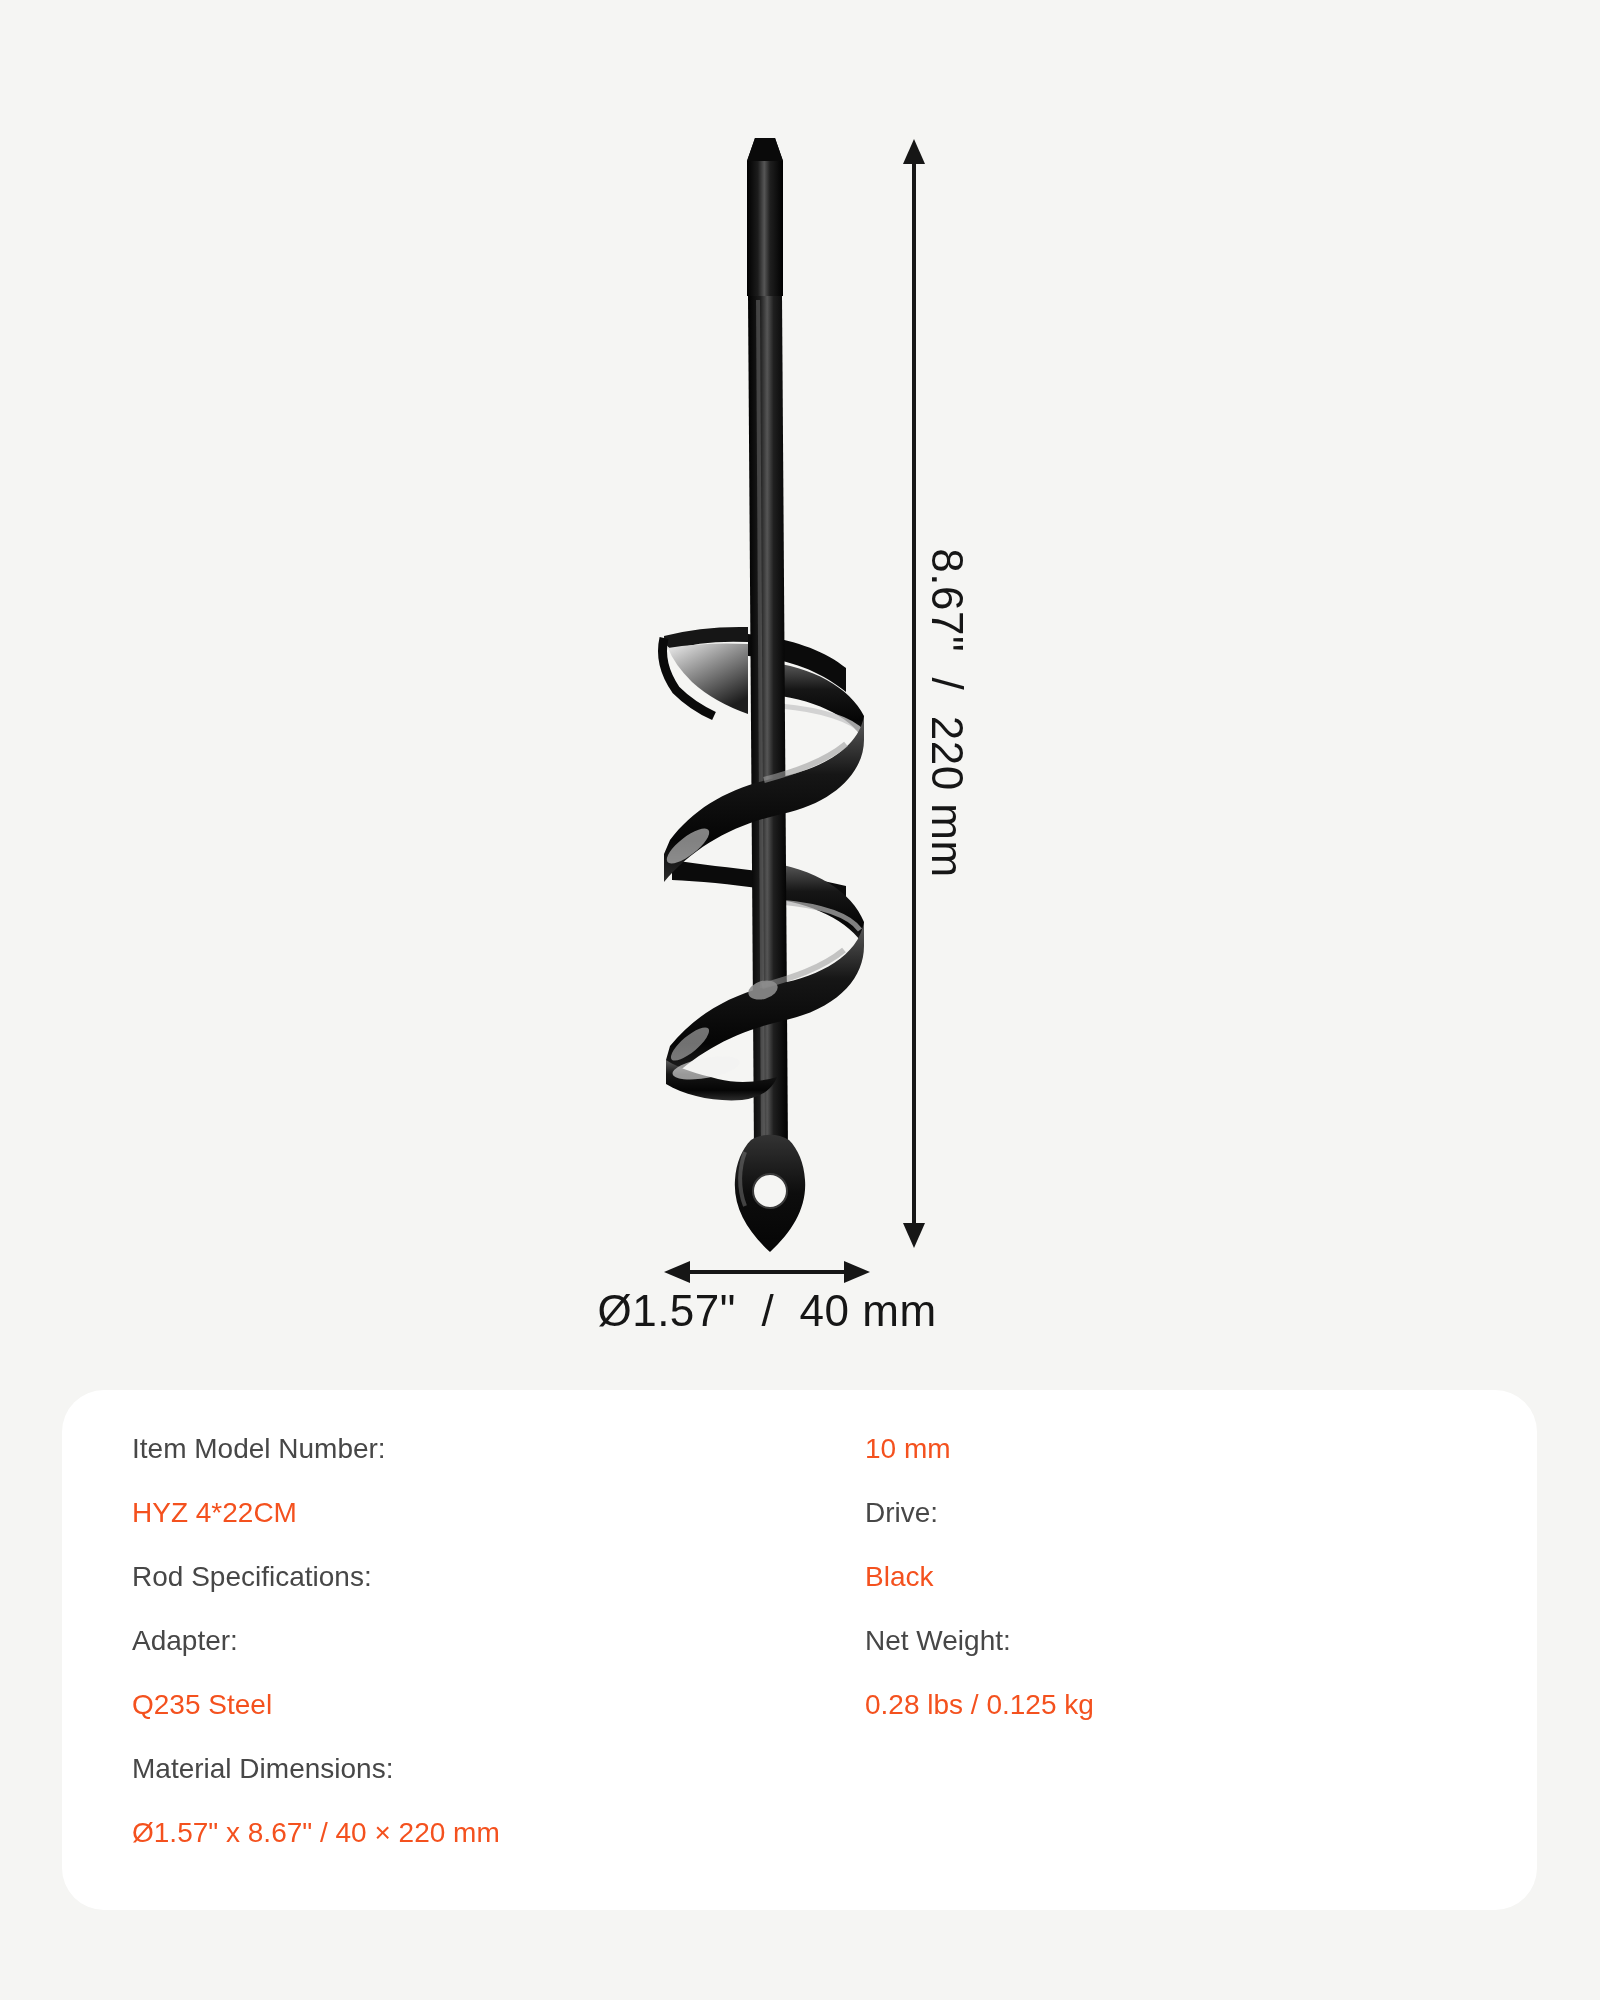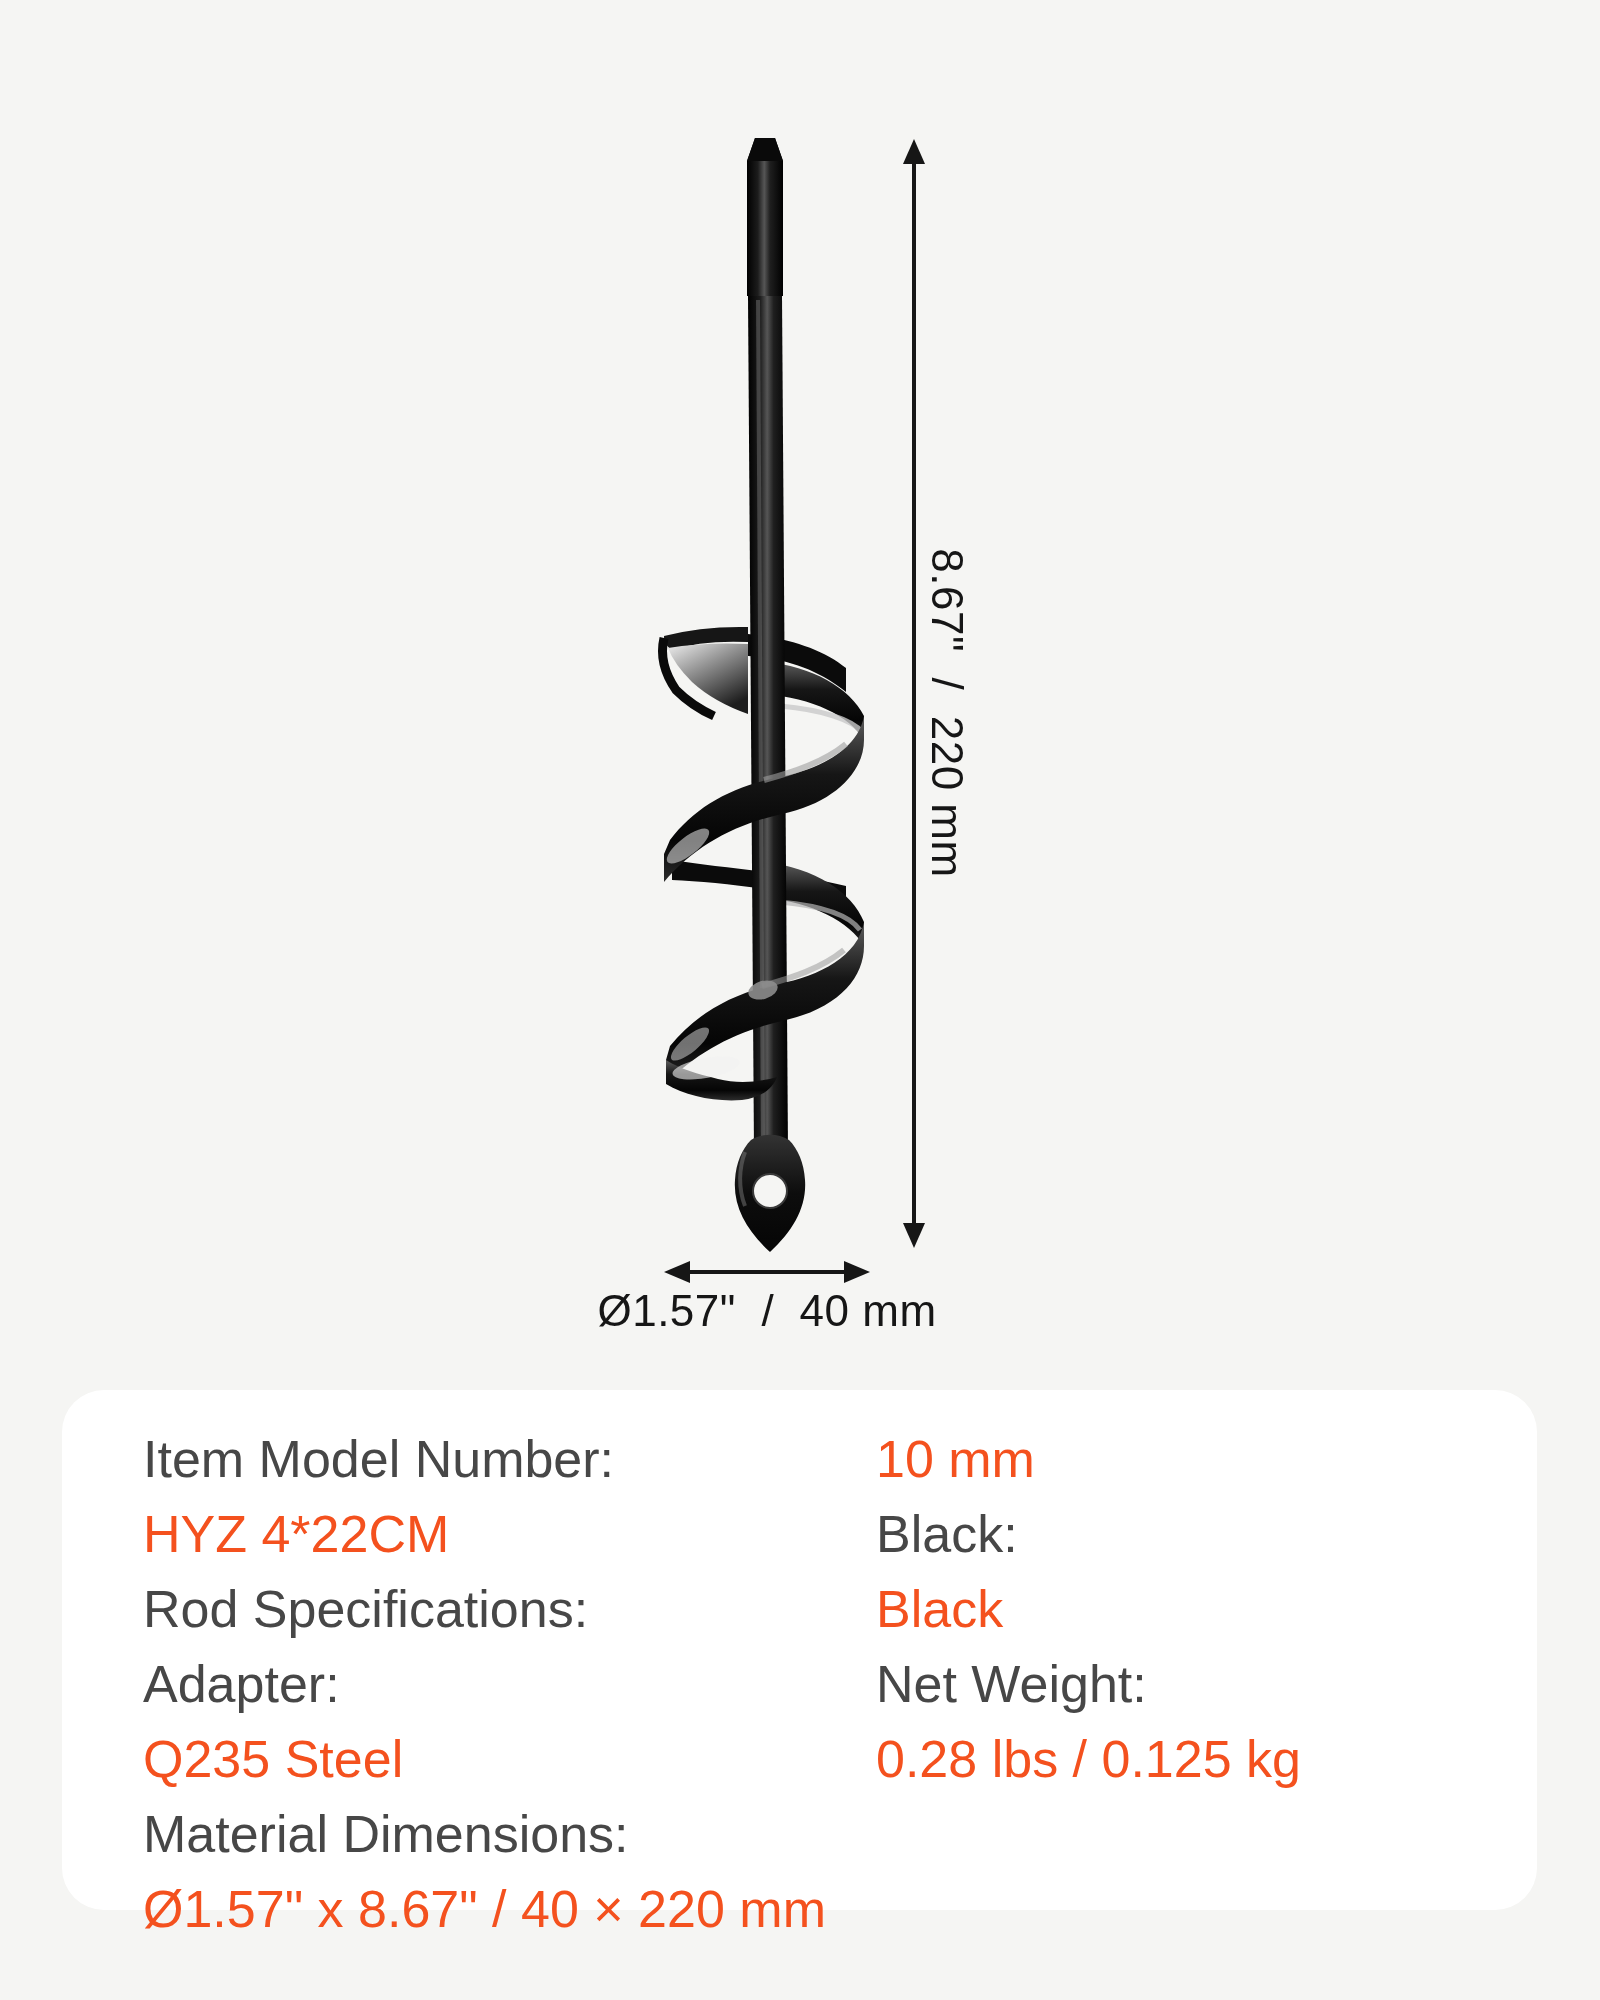--- a/index.html
+++ b/index.html
@@ -19,21 +19,21 @@
   .dim-label.horiz{
     left:467px;top:1281px;width:600px;height:60px;line-height:60px;text-align:center;
   }
   .spec-card{
     position:absolute;left:62px;top:1390px;width:1475px;height:520px;
     background:#ffffff;border-radius:42px;box-sizing:border-box;
     padding:24px 0 0 65px;display:flex;
   }
   .spec-col{width:733px;}
   .spec-col.right{width:auto;}
-  .spec-col p{margin:16px;font-size:52px;line-height:59px;}
+  .spec-col p{margin:5px;font-size:28px;line-height:59px;}
   .spec-label{color:#474747;font-weight:400;}
   .spec-value{color:#f4511e;font-weight:400;}
 </style>
 </head>
 <body>
 
 <div class="canvas">
 
   <svg class="diagram-svg" viewBox="0 0 1600 2000" xmlns="http://www.w3.org/2000/svg">
     <defs>
@@ -121,20 +121,20 @@
       <p class="spec-label">Item Model Number:</p>
       <p class="spec-value">HYZ 4*22CM</p>
       <p class="spec-label">Rod Specifications:</p>
       <p class="spec-label">Adapter:</p>
       <p class="spec-value">Q235 Steel</p>
       <p class="spec-label">Material Dimensions:</p>
       <p class="spec-value">Ø1.57" x 8.67" / 40 × 220 mm</p>
     </div>
     <div class="spec-col right">
       <p class="spec-value">10 mm</p>
-      <p class="spec-label">Black:</p>
+      <p class="spec-label">Drive:</p>
       <p class="spec-value">Black</p>
       <p class="spec-label">Net Weight:</p>
       <p class="spec-value">0.28 lbs / 0.125 kg</p>
     </div>
   </section>
 
 </div>
 
 </body></html>

